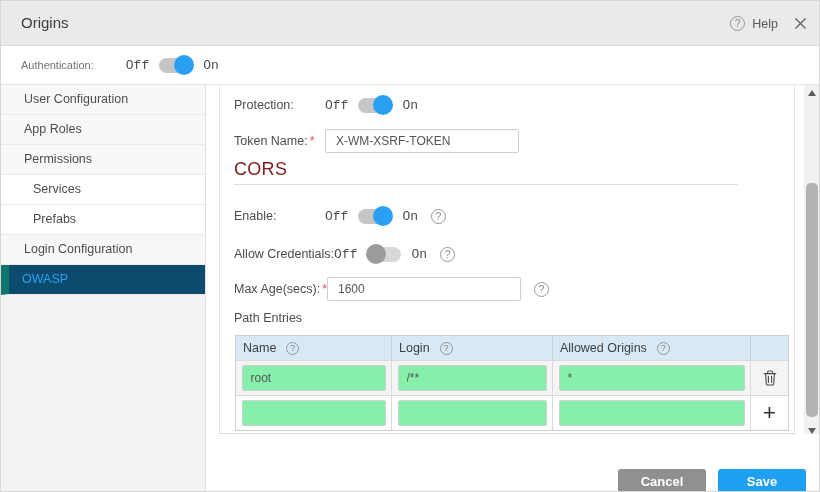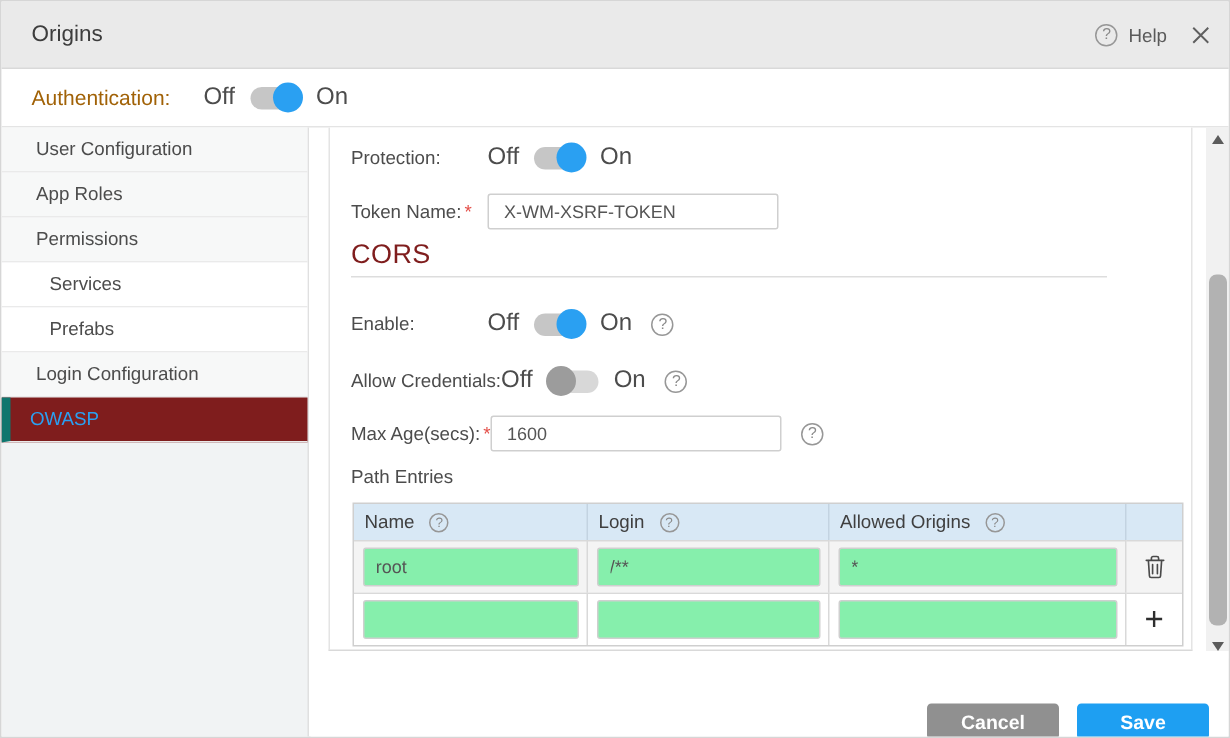--- a/index.html
+++ b/index.html
@@ -10,36 +10,36 @@
   
   .hdr { position:absolute; left:0; top:0; width:820px; height:45px; background:#eaeaea; border-bottom:1px solid #d9d9d9; }
   .hdr-title { position:absolute; left:20px; top:13px; font-size:15px; color:#3d3d3d; }
   .hdr-right { position:absolute; right:14px; top:0; height:45px; display:flex; align-items:center; }
   .qicon { width:15px; height:15px; border:1px solid #979797; border-radius:50%; display:inline-flex; align-items:center; justify-content:center; font-size:10.5px; color:#8a8a8a; line-height:1; flex:0 0 auto; }
   .hdr-help-text { font-size:12.5px; color:#5a5a5a; margin-left:7px; }
   .hdr-close { margin-left:16px; display:inline-flex; align-items:center; cursor:pointer; }
 
   
   .authbar { position:absolute; left:0; top:45px; width:820px; height:39px; background:#fff; border-bottom:1px solid #e4e4e4; display:flex; align-items:center; padding-left:20px; }
-  .authbar .lbl { font-size:14px; color:#a16207; margin-right:22px; }
-  .offon { font-size:16px; color:#4c4c4c; }
+  .authbar .lbl { font-size:11px; color:#737373; margin-right:32px; }
+  .offon { font-size:13px; color:#4c4c4c;font-family:Liberation Mono, monospace; }
 
   
   .tgl { width:34px; height:15px; border-radius:8px; position:relative; margin:0 10px; cursor:pointer; flex:0 0 auto; }
   .tgl .knob { position:absolute; top:-2.5px; width:20px; height:20px; border-radius:50%; }
   .tgl.on  { background:#c6c6c6; }
   .tgl.on .knob  { right:-1px; background:#2aa0f2; }
   .tgl.off { background:#d8d8d8; }
   .tgl.off .knob { left:-1px; background:#9c9c9c; }
 
   
   .sidebar { position:absolute; left:0; top:84px; width:205px; height:408px; background:#f1f3f4; border-right:1px solid #e0e0e0; }
   .nav-item { height:30px; line-height:29px; font-size:12.5px; color:#4c4c4c; border-bottom:1px solid #eaeaea; padding-left:23px; background:#f7f8f8; cursor:pointer; }
   .nav-item.lvl2 { padding-left:32px; background:#fff; }
-  .nav-item.active { background:#7f1d1d; border-left:6px solid #0f766e; padding-left:13px; color:#2aa0f2; }
+  .nav-item.active { background:#0c4a6e; border-left:8px solid #0f766e; padding-left:13px; color:#2aa0f2; }
 
   
   .panel { position:absolute; left:218px; top:84px; width:576px; height:349px; background:#fff; border-left:1px solid #e4e4e4; border-right:1px solid #e4e4e4; border-bottom:1px solid #d9d9d9; }
   .row { position:absolute; left:14px; height:24px; display:flex; align-items:center; }
   .row .lbl { min-width:91px; font-size:12.5px; color:#4c4c4c; }
   .req { color:#e4504a; margin-left:2px; }
   .txt { width:194px; height:24px; border:1px solid #cfcfcf; border-radius:2px; padding:0 8px 0 10px; font-size:12px; color:#555; background:#fff; }
   .sec-head { position:absolute; left:14px; top:74px; font-size:18px; color:#7f1d1d; letter-spacing:.3px; }
   .hairline { position:absolute; left:14px; top:99px; width:504px; height:1px; background:#ddd; }
   .row .qicon { margin-left:13px; }

